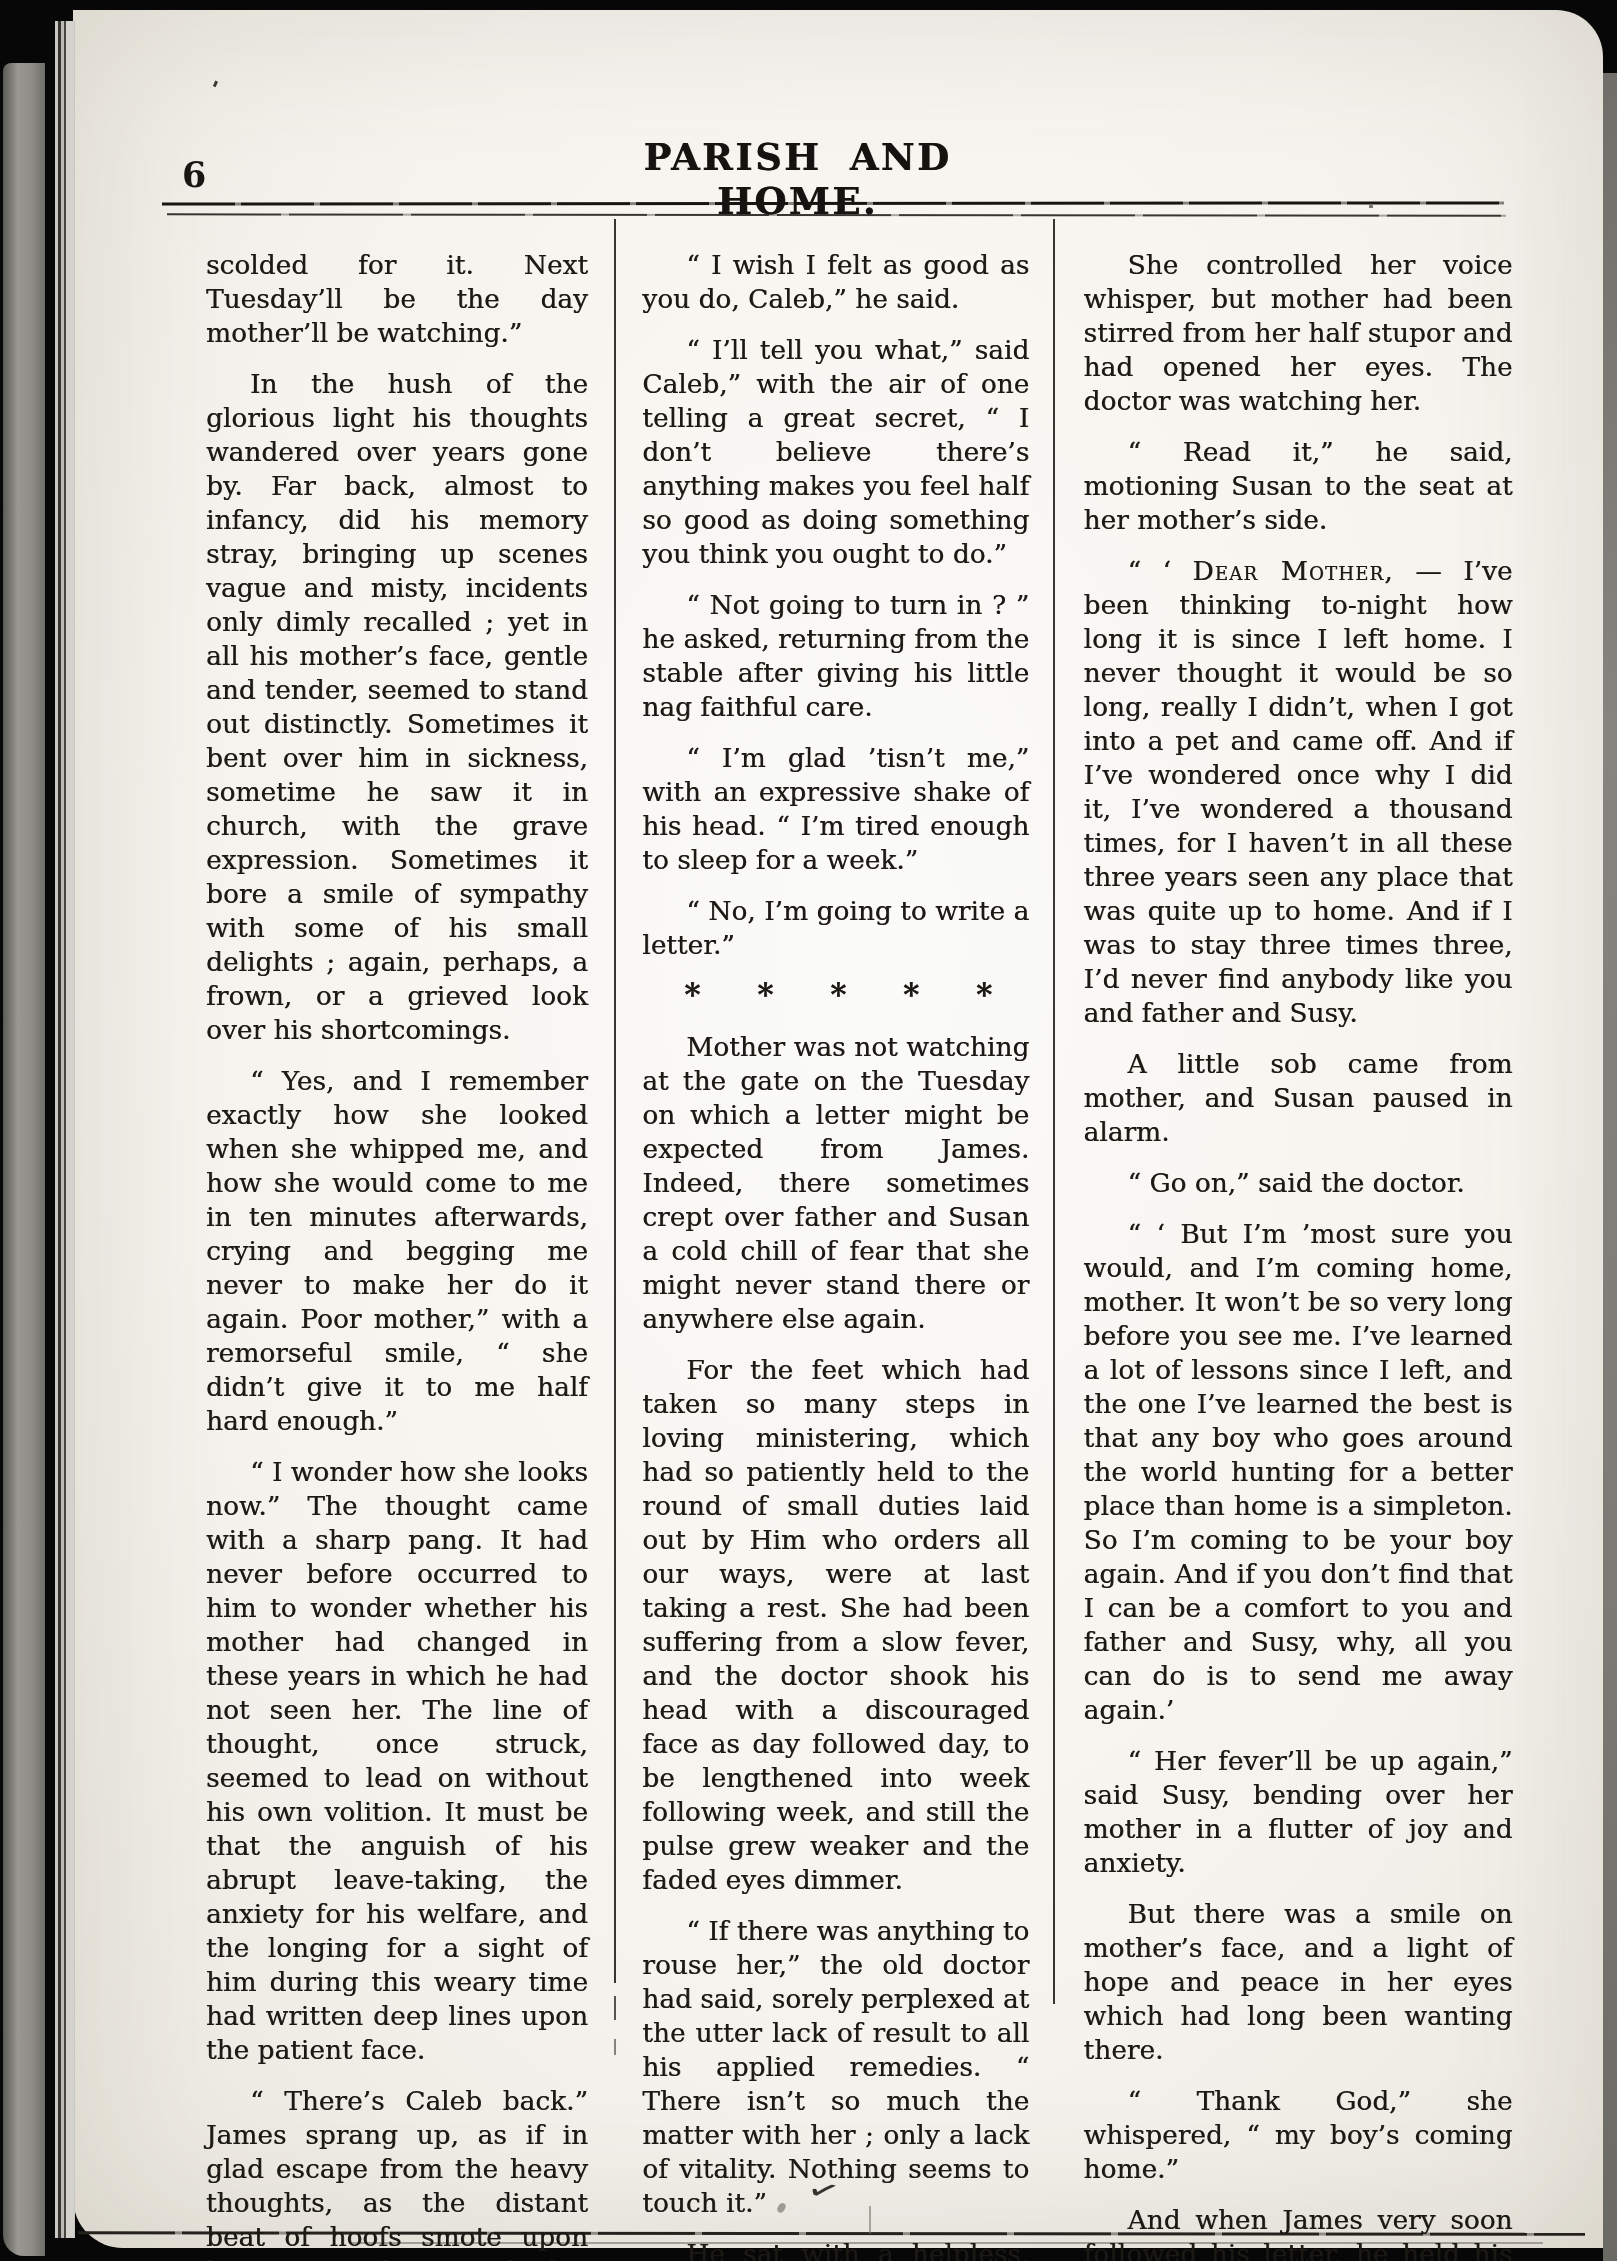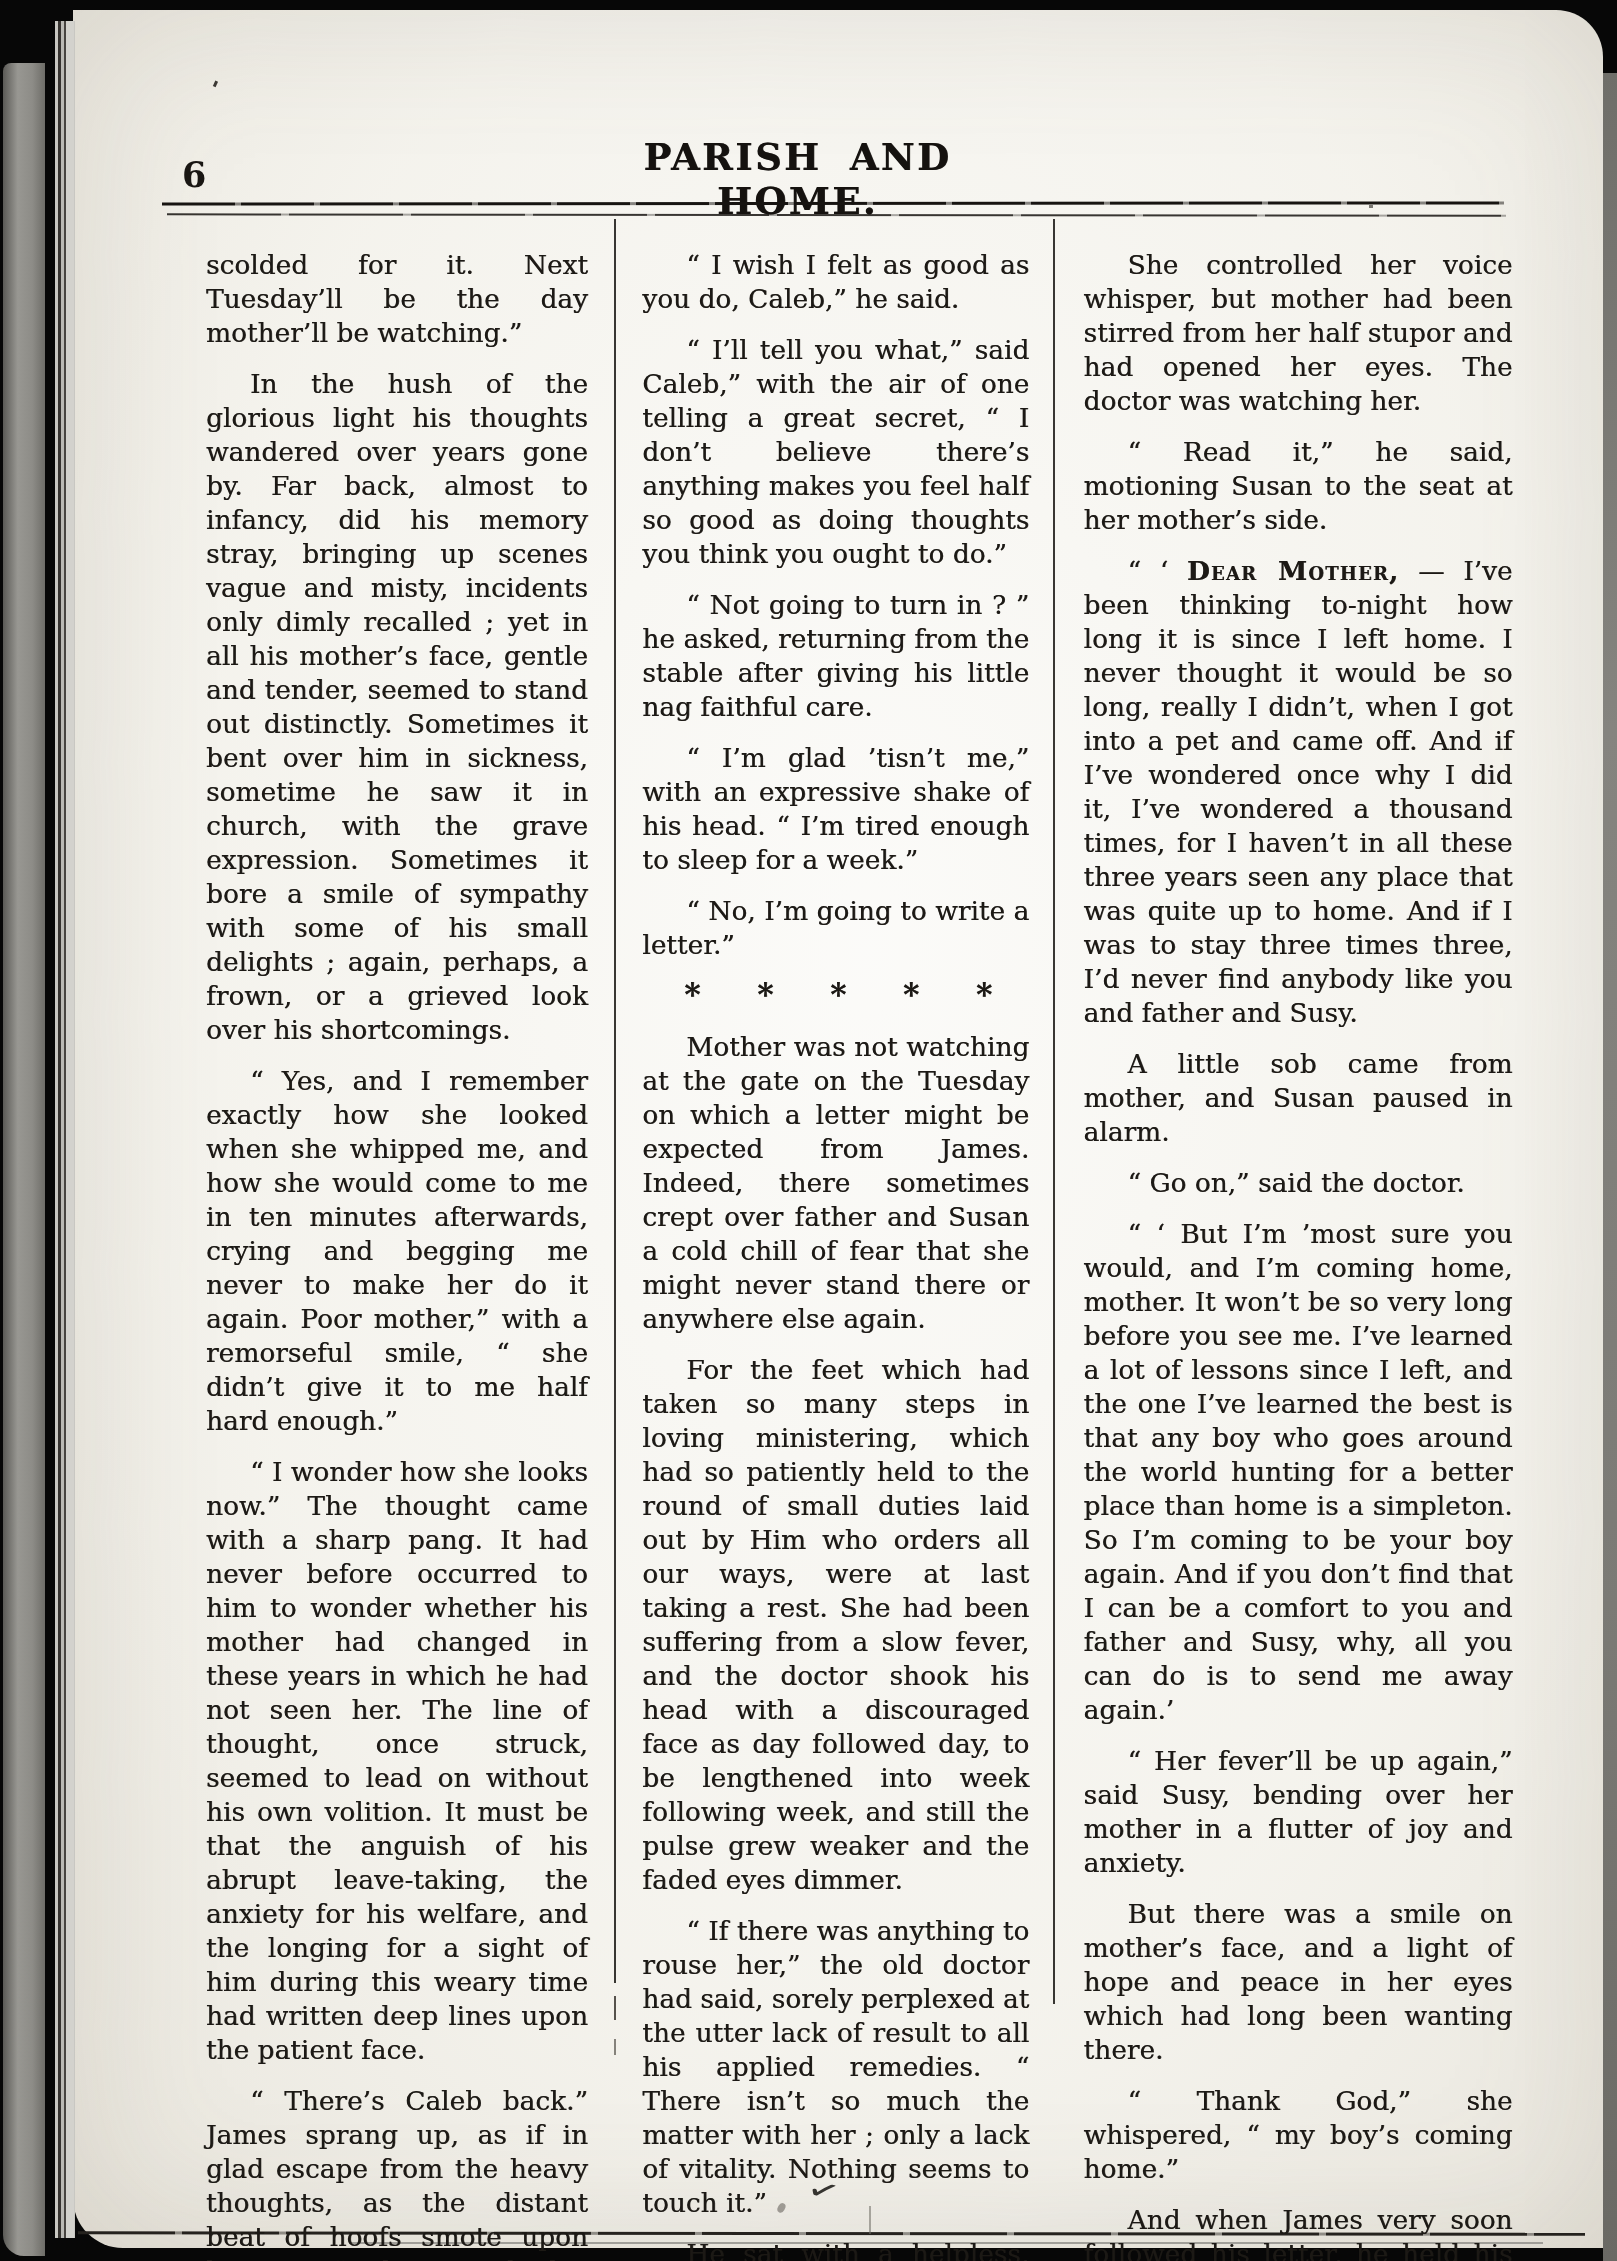--- a/index.html
+++ b/index.html
@@ -63,21 +63,21 @@
   .col{color:#1c1915;font-size:26.4px;line-height:34px;text-align:justify;
        text-shadow:0.4px 0.3px 0 rgba(28,25,21,.72);}
   .col-1{width:416px;}
   .col-2{width:421px;margin-left:20.3px;}
   .col-3{width:463px;margin-left:20.3px;}
   .col p{margin:17px;text-indent:44px;}
   .col p.noindent{text-indent:0;}
   .col p.stars{display:flex;justify-content:space-between;text-indent:0;
        padding:3.2px 37px 0 42px;height:31px;}
   .star{font-size:31px;line-height:24.4px;font-weight:bold;}
-  .sc{font-variant:small-caps;letter-spacing:1.2px;font-weight:bold;}
+  .sc{font-variant:small-caps;letter-spacing:1.2px;}
 
   
   .ink-mark{position:absolute;left:812px;top:2174px;font-size:28px;color:#23211d;
     transform:rotate(16deg) scaleX(1.45);opacity:.9;}
   .ink-dot{position:absolute;left:778px;top:2203px;width:7.3px;height:9.7px;border-radius:50%;
     background:#5c5954;opacity:.55;transform:rotate(30deg);}
   .ink-smudge{position:absolute;left:869px;top:2206px;width:2.4px;height:28px;
     background:#6e6b65;opacity:.55;}
   .speck-1{position:absolute;left:214px;top:81px;width:3.2px;height:5.7px;background:#3c3934;transform:rotate(24deg);}
   .speck-2{position:absolute;left:1369px;top:205px;width:4.1px;height:3.2px;background:#45423d;opacity:.7;}
@@ -108,21 +108,21 @@
     <div class="col col-1">
         <p class="noindent"><span>scolded for it. Next Tuesday’ll be the day mother’ll be watching.”</span></p>
         <p><span>In the hush of the glorious light his thoughts wandered over years gone by. Far back, almost to infancy, did his memory stray, bringing up scenes vague and misty, incidents only dimly recalled ; yet in all his mother’s face, gentle and tender, seemed to stand out distinctly. Sometimes it bent over him in sickness, sometime he saw it in church, with the grave expression. Sometimes it bore a smile of sympathy with some of his small delights ; again, perhaps, a frown, or a grieved look over his shortcomings.</span></p>
         <p><span>“ Yes, and I remember exactly how she looked when she whipped me, and how she would come to me in ten minutes afterwards, crying and begging me never to make her do it again. Poor mother,” with a remorseful smile, “ she didn’t give it to me half hard enough.”</span></p>
         <p><span>“ I wonder how she looks now.” The thought came with a sharp pang. It had never before occurred to him to wonder whether his mother had changed in these years in which he had not seen her. The line of thought, once struck, seemed to lead on without his own volition. It must be that the anguish of his abrupt leave-taking, the anxiety for his welfare, and the longing for a sight of him during this weary time had written deep lines upon the patient face.</span></p>
         <p><span>“ There’s Caleb back.” James sprang up, as if in glad escape from the heavy thoughts, as the distant beat of hoofs smote upon his ear. “ She is only his stepmother, and yet he walks right up to the business like a soldier, hating it as he does. Caleb has the making of a soldier in him, I believe.”</span></p>
         <p><span>James was many years older before he fully recognized the fact that there is nothing more heroic than the persistent standing by the duties, small or great, of every-day life.</span></p>
       </div>
     <div class="col col-2">
         <p><span>“ I wish I felt as good as you do, Caleb,” he said.</span></p>
-        <p><span>“ I’ll tell you what,” said Caleb,” with the air of one telling a great secret, “ I don’t believe there’s anything makes you feel half so good as doing thoughts you think you ought to do.”</span></p>
+        <p><span>“ I’ll tell you what,” said Caleb,” with the air of one telling a great secret, “ I don’t believe there’s anything makes you feel half so good as doing something you think you ought to do.”</span></p>
         <p><span>“ Not going to turn in ? ” he asked, returning from the stable after giving his little nag faithful care.</span></p>
         <p><span>“ I’m glad ’tisn’t me,” with an expressive shake of his head. “ I’m tired enough to sleep for a week.”</span></p>
         <p><span>“ No, I’m going to write a letter.”</span></p>
         <p class="stars">
           <span class="star">*</span>
           <span class="star">*</span>
           <span class="star">*</span>
           <span class="star">*</span>
           <span class="star">*</span>
         </p>

